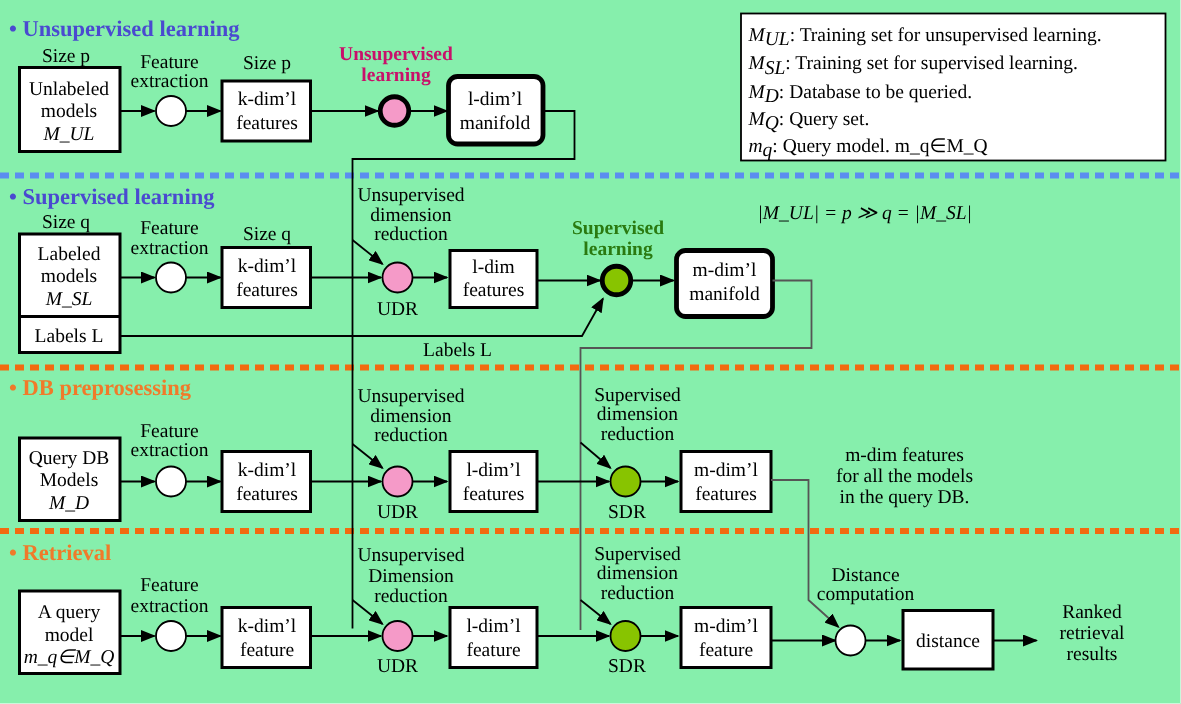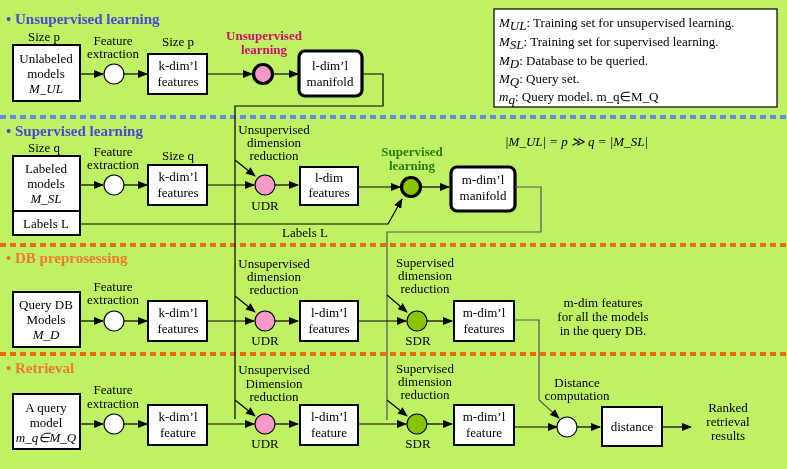--- a/index.html
+++ b/index.html
@@ -1,16 +1,16 @@
 <!DOCTYPE html>
 <html><head>
 <meta charset="utf-8">
 <style>
   html, body { margin: 0; padding: 0; background: #ffffff; }
-  #canvas { position: relative; width: 787px; height: 469px; overflow: hidden; background: #bef264; }
+  #canvas { position: relative; width: 787px; height: 469px; overflow: hidden; background: #86efac; }
   svg { position: absolute; left: 0; top: 0; }
   .t { font-family: "Liberation Serif", serif; font-size: 13px; fill: #000; }
   .ti { font-family: "Liberation Serif", serif; font-size: 13px; fill: #000; font-style: italic; }
   .sec { font-family: "Liberation Serif", serif; font-size: 15px; font-weight: bold; }
   .lbl { font-family: "Liberation Serif", serif; font-size: 13px; font-weight: bold; }
   .box { fill: #fff; stroke: #000; stroke-width: 2; }
   .rbox { fill: #fff; stroke: #000; stroke-width: 3.2; }
   .ln { fill: none; stroke: #000; stroke-width: 1.2; }
   .lng { fill: none; stroke: #555; stroke-width: 1.2; }
 </style>

